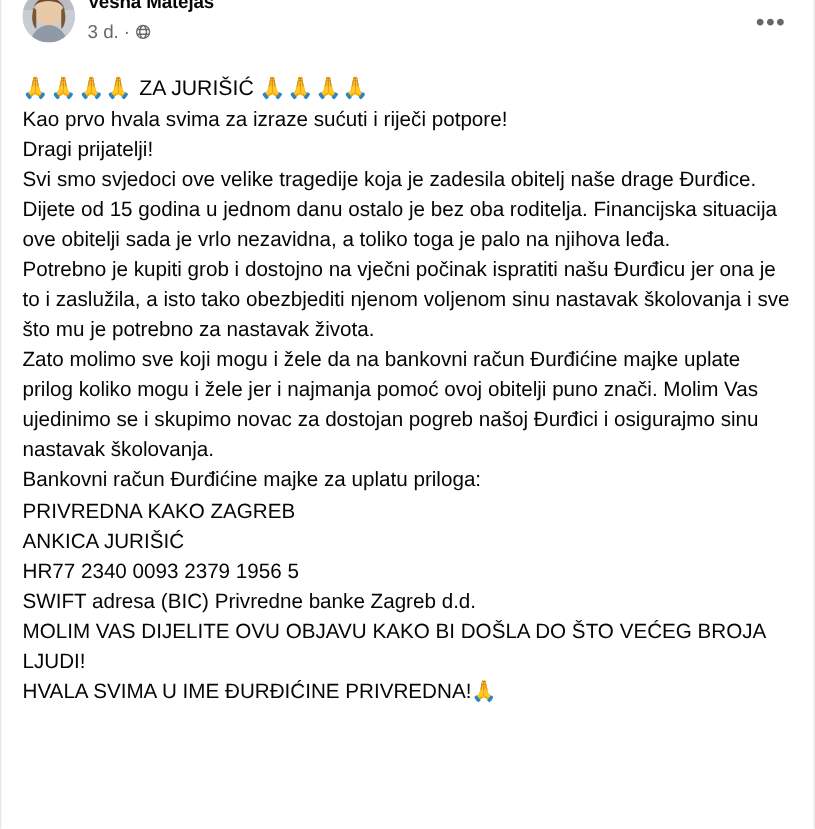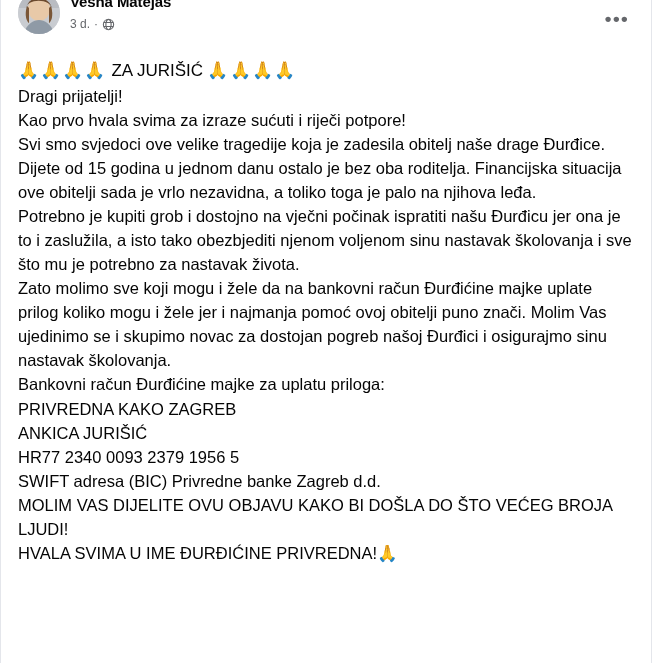--- a/index.html
+++ b/index.html
@@ -52,21 +52,21 @@
     font-weight: bold;
     color: #050505;
     letter-spacing: -0.1px;
     margin-top: -6px;
   }
   .meta-row {
     display: flex;
     align-items: center;
     margin-top: 7px;
     color: #65676b;
-    font-size: 12px;
+    font-size: 15px;
   }
   .meta-dot {
     margin: 0 4px;
   }
   .globe-icon {
     display: inline-block;
     width: 13px;
     height: 13px;
     vertical-align: -2px;
   }
@@ -158,22 +158,22 @@
     <div class="more-btn">•••</div>
   </div>
 
   <div class="body-text">
     <p class="headline">
       <span class="emoji">🙏🙏🙏🙏</span>
       <span>ZA JURIŠIĆ</span>
       <span class="emoji">🙏🙏🙏🙏</span>
     </p>
 
+    <p>Kao prvo hvala svima za izraze sućuti i riječi potpore!</p>
     <p>Dragi prijatelji!</p>
-    <p>Kao prvo hvala svima za izraze sućuti i riječi potpore!</p>
     <p>Svi smo svjedoci ove velike tragedije koja je zadesila obitelj naše drage Đurđice. Dijete od 15 godina u jednom danu ostalo je bez oba roditelja. Financijska situacija ove obitelji sada je vrlo nezavidna, a toliko toga je palo na njihova leđa.</p>
     <p>Potrebno je kupiti grob i dostojno na vječni počinak ispratiti našu Đurđicu jer ona je to i zaslužila, a isto tako obezbjediti njenom voljenom sinu nastavak školovanja i sve što mu je potrebno za nastavak života.</p>
     <p>Zato molimo sve koji mogu i žele da na bankovni račun Đurđićine majke uplate prilog koliko mogu i žele jer i najmanja pomoć ovoj obitelji puno znači. Molim Vas ujedinimo se i skupimo novac za dostojan pogreb našoj Đurđici i osigurajmo sinu nastavak školovanja.</p>
     <p>Bankovni račun Đurđićine majke za uplatu priloga:</p>
     <p>PRIVREDNA KAKO ZAGREB</p>
     <p>ANKICA JURIŠIĆ</p>
 
     <p class="gap">HR77 2340 0093 2379 1956 5</p>
     <p>SWIFT adresa (BIC) Privredne banke Zagreb d.d.</p>
 

